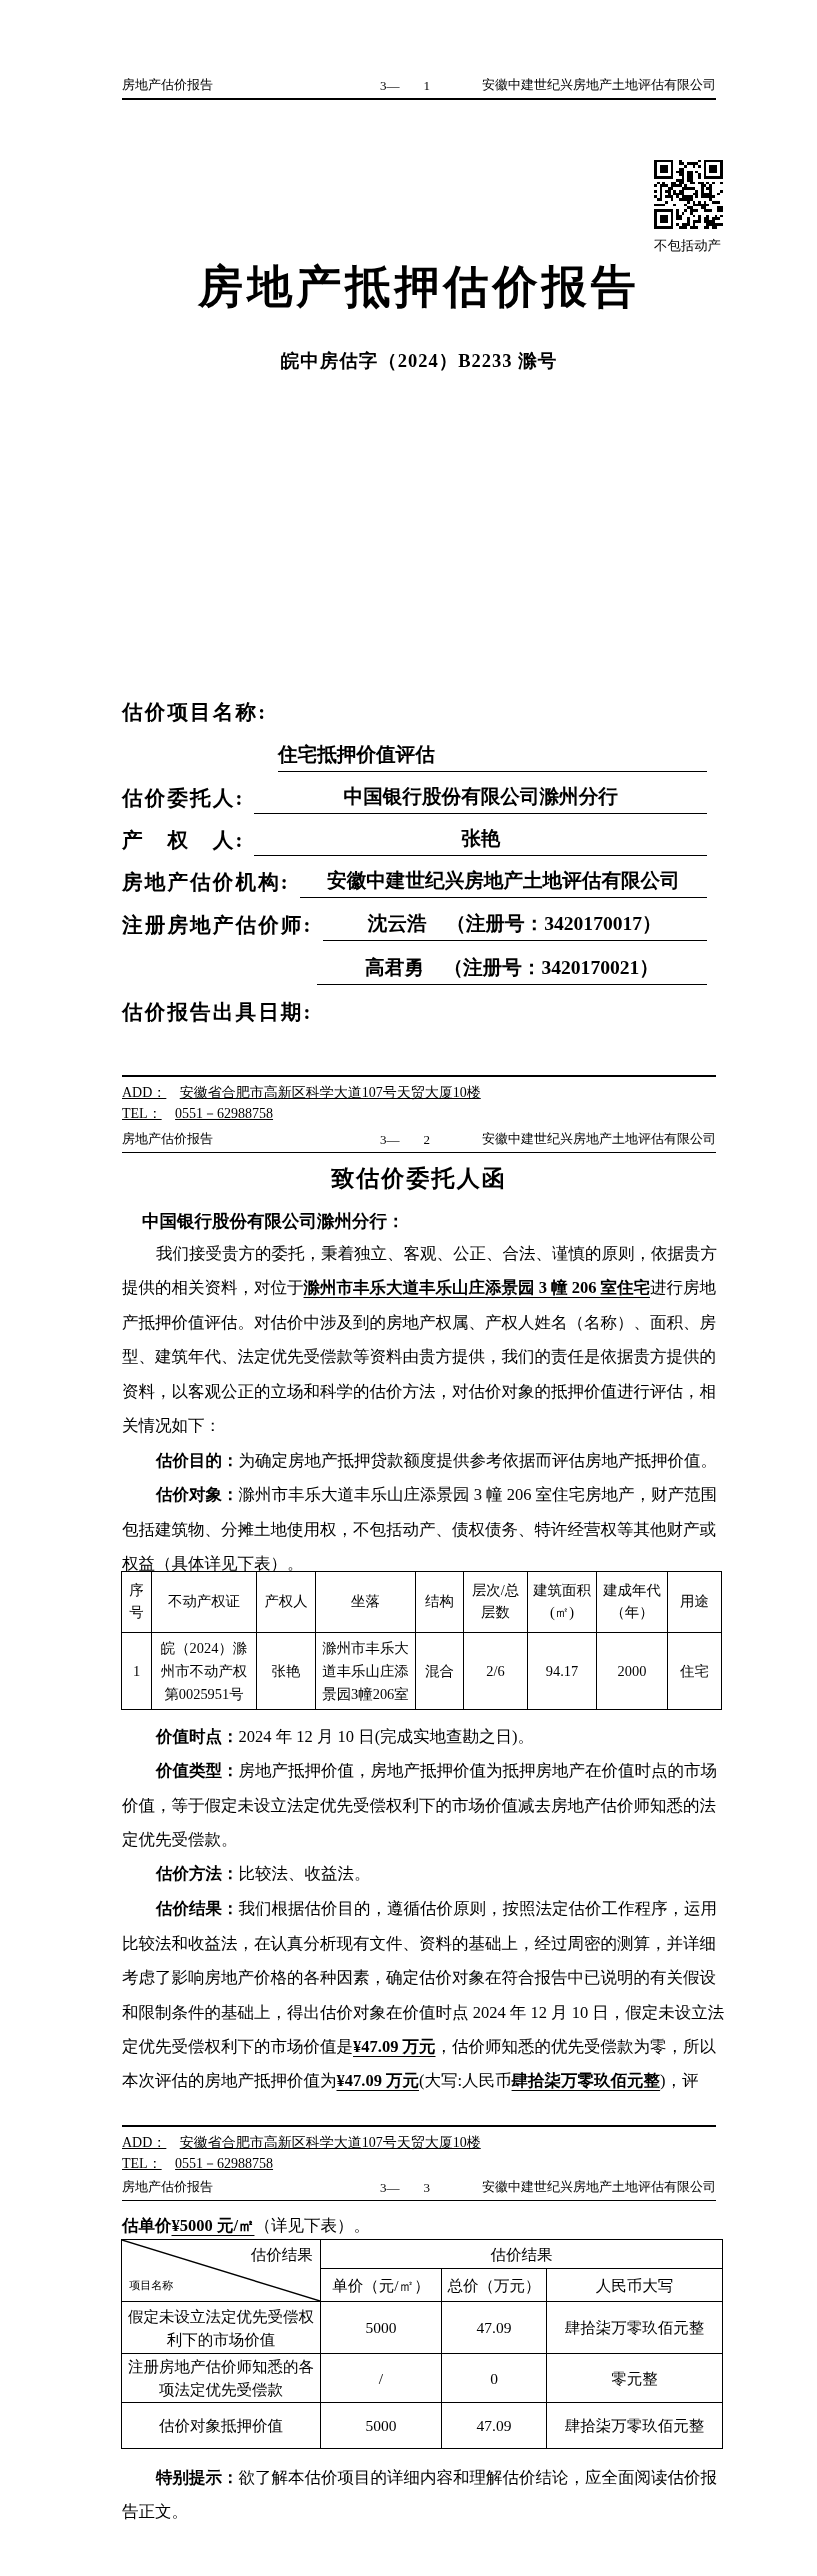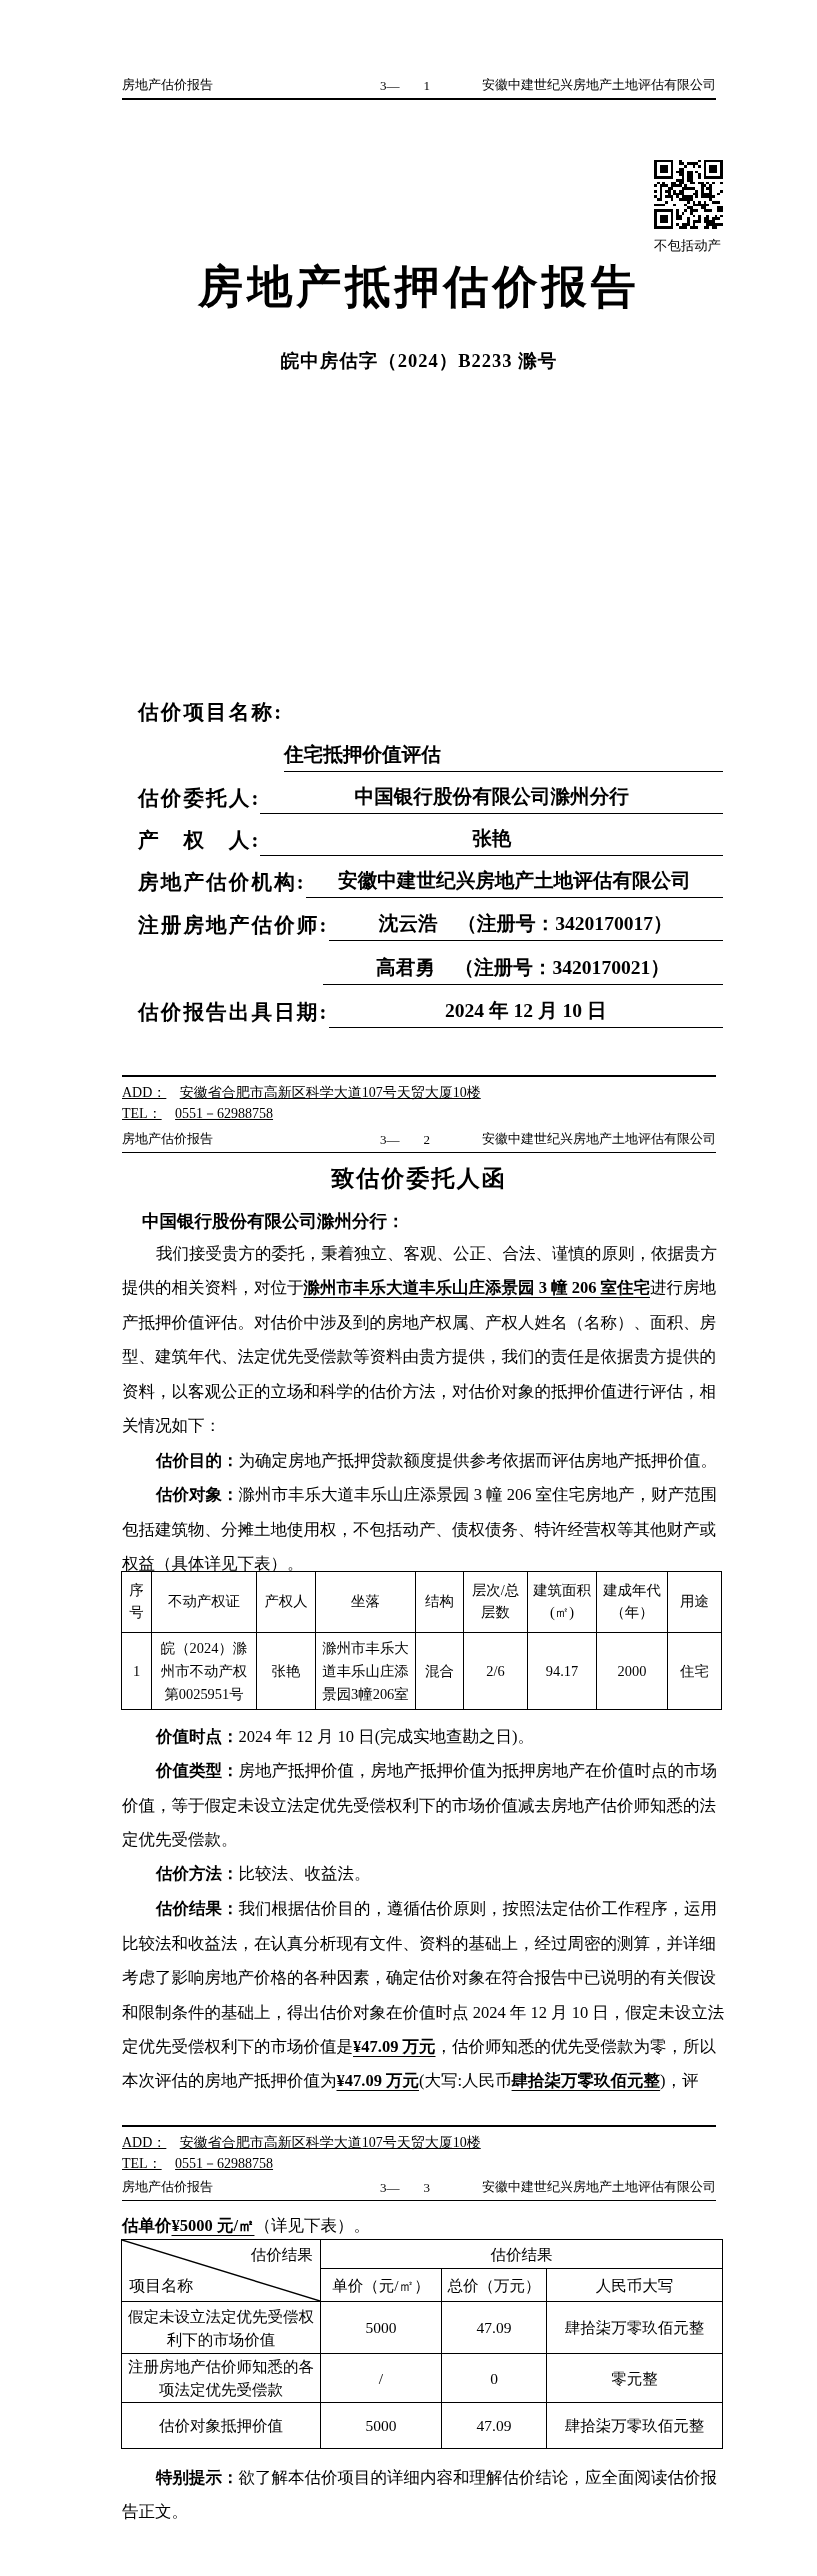--- a/index.html
+++ b/index.html
@@ -28,22 +28,22 @@
   .qr-caption{position:absolute;left:641px;top:237px;width:93px;text-align:center;font-size:13.4px;}
   .cover-title{
     position:absolute;left:122px;top:257px;width:594px;text-align:center;
     font-size:45px;font-weight:bold;letter-spacing:4.1px;white-space:nowrap;
   }
   .doc-no{
     position:absolute;left:122px;top:348px;width:594px;text-align:center;
     font-size:18.5px;font-weight:bold;letter-spacing:1px;
   }
   .fields{position:absolute;left:122px;top:702px;width:585px;}
-  .frow{position:absolute;left:16px;width:100%;height:26px;display:flex;align-items:flex-end;
-        font-weight:bold;font-size:20.6px;white-space:nowrap;}
+  .frow{position:absolute;left:0;width:100%;height:26px;display:flex;align-items:flex-end;
+        font-weight:bold;font-size:20.6px;white-space:nowrap;gap:10px;}
   .flabel{letter-spacing:2.1px;padding-bottom:2.1px;flex:0 0 auto;}
   .fspacer{flex:0 0 auto;}
   .fval{flex:1 1 auto;border-bottom:1.5px solid #000;text-align:center;
         font-size:19.6px;padding-bottom:3.1px;overflow:visible;}
   .fval.left{text-align:left;}
   
   .line{position:absolute;left:122px;width:594px;font-size:16.5px;white-space:nowrap;}
   .ind{padding-left:34px;}
   .b{font-weight:bold;}
   .bu{font-weight:bold;text-decoration:underline;text-underline-offset:4.1px;text-decoration-thickness:1px;}
@@ -62,21 +62,21 @@
   .t2{top:2239px;font-size:15.5px;}
   .t2 .rowA{height:29px;}
   .t2 .rowB{height:33px;}
   .t2 .r1{height:52px;}
   .t2 .r2{height:48px;}
   .t2 .r3{height:46px;}
   .t2 td{line-height:23px;}
   .diag{position:relative;padding:0;}
   .diag svg{position:absolute;left:0;top:0;width:100%;height:100%;}
   .diag .corner-top{position:absolute;right:7.2px;top:3.1px;font-size:15.5px;}
-  .diag .corner-bottom{position:absolute;left:7.2px;bottom:4.1px;font-size:16px;}
+  .diag .corner-bottom{position:absolute;left:7.2px;bottom:4.1px;font-size:11px;}
 </style>
 </head>
 <body>
 
 <div class="pgheader" style="top:77px">
   <span class="h-left">房地产估价报告</span>
   <span class="h-center"><span>3—</span><span class="h-num">1</span></span>
   <span class="h-right">安徽中建世纪兴房地产土地评估有限公司</span>
 </div>
 
@@ -323,21 +323,20 @@
   <div class="frow" style="top:213px">
     <span class="flabel">注册房地产估价师:</span>
     <span class="fval">沈云浩　（注册号：3420170017）</span>
   </div>
   <div class="frow" style="top:257px">
     <span class="fspacer" style="width:185px"></span>
     <span class="fval">高君勇　（注册号：3420170021）</span>
   </div>
   <div class="frow" style="top:300px">
     <span class="flabel">估价报告出具日期:</span>
-    <span class="fval">2024 年 12 月 10 日</span>
   </div>
 </div>
 
 <div class="pgfooter" style="top:1075px">
   <div class="fline fline1"><span class="flab">ADD：</span><span>安徽省合肥市高新区科学大道107号天贸大厦10楼</span></div>
   <div class="fline"><span class="flab">TEL：</span><span>0551－62988758</span></div>
 </div>
 
 <div class="pgheader thin" style="top:1131px">
   <span class="h-left">房地产估价报告</span>

